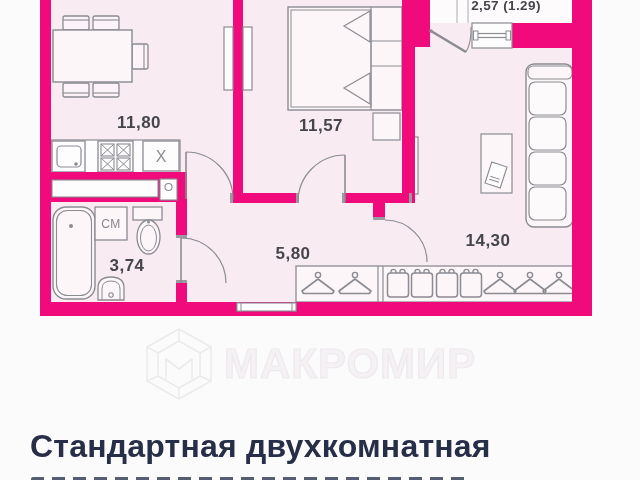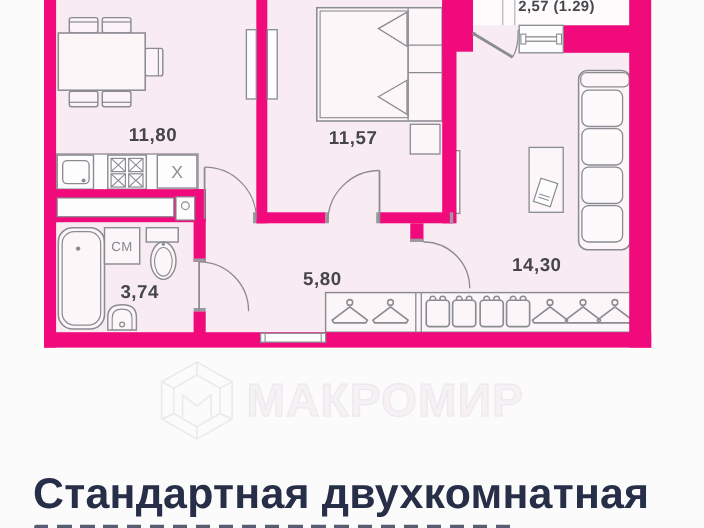--- a/index.html
+++ b/index.html
@@ -33,21 +33,21 @@
   #watermark-text{
     font-family:"Liberation Sans", sans-serif;
     font-weight:700;font-size:42px;letter-spacing:1px;
     color:rgba(238,234,238,0.55);
     -webkit-text-stroke:1.2px #edeaed;
     white-space:nowrap;
   }
   #caption{
     position:absolute;left:30px;top:428px;width:580px;
     font-family:"Liberation Sans", sans-serif;
-    font-weight:700;font-size:39px;color:#272e47;letter-spacing:.2px;
+    font-weight:700;font-size:32px;color:#272e47;letter-spacing:.2px;
     white-space:nowrap;
   }
   #caption-second-line-cutoff{
     position:absolute;left:31px;top:477px;width:436px;height:3px;
     background:repeating-linear-gradient(90deg,#3a4159 0 13px,transparent 13px 21px);
     border-radius:2px 2px 0 0;opacity:.85;
   }
 </style>
 </head>
 <body>

